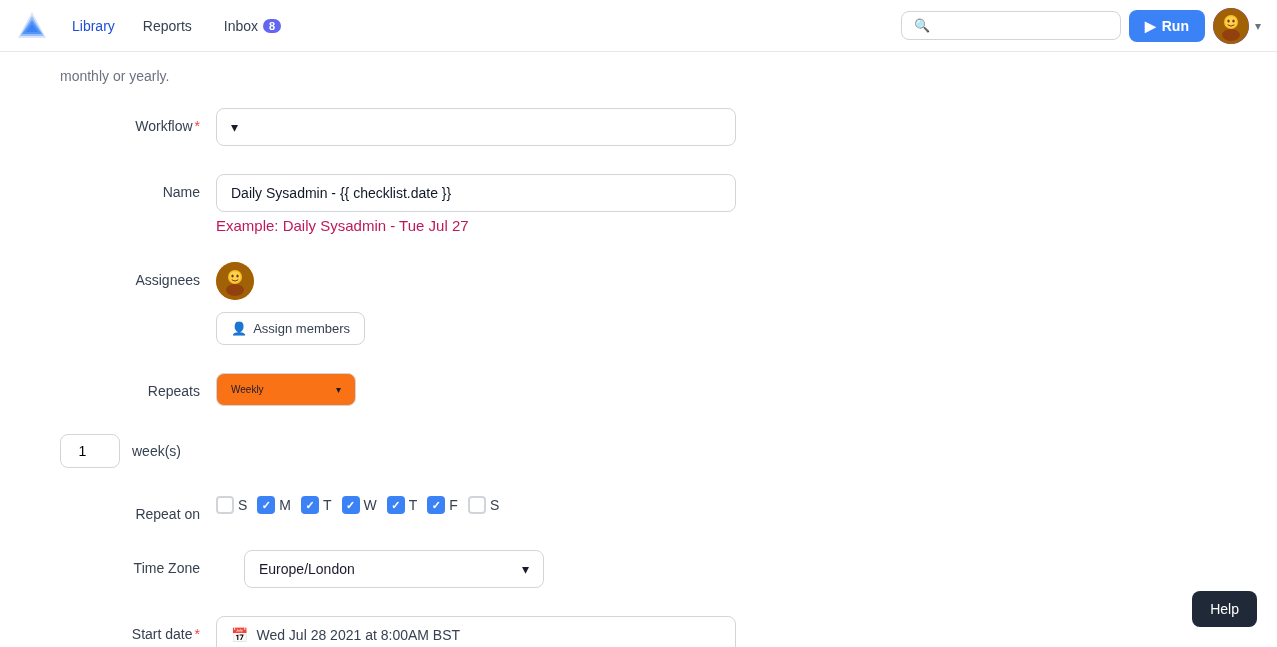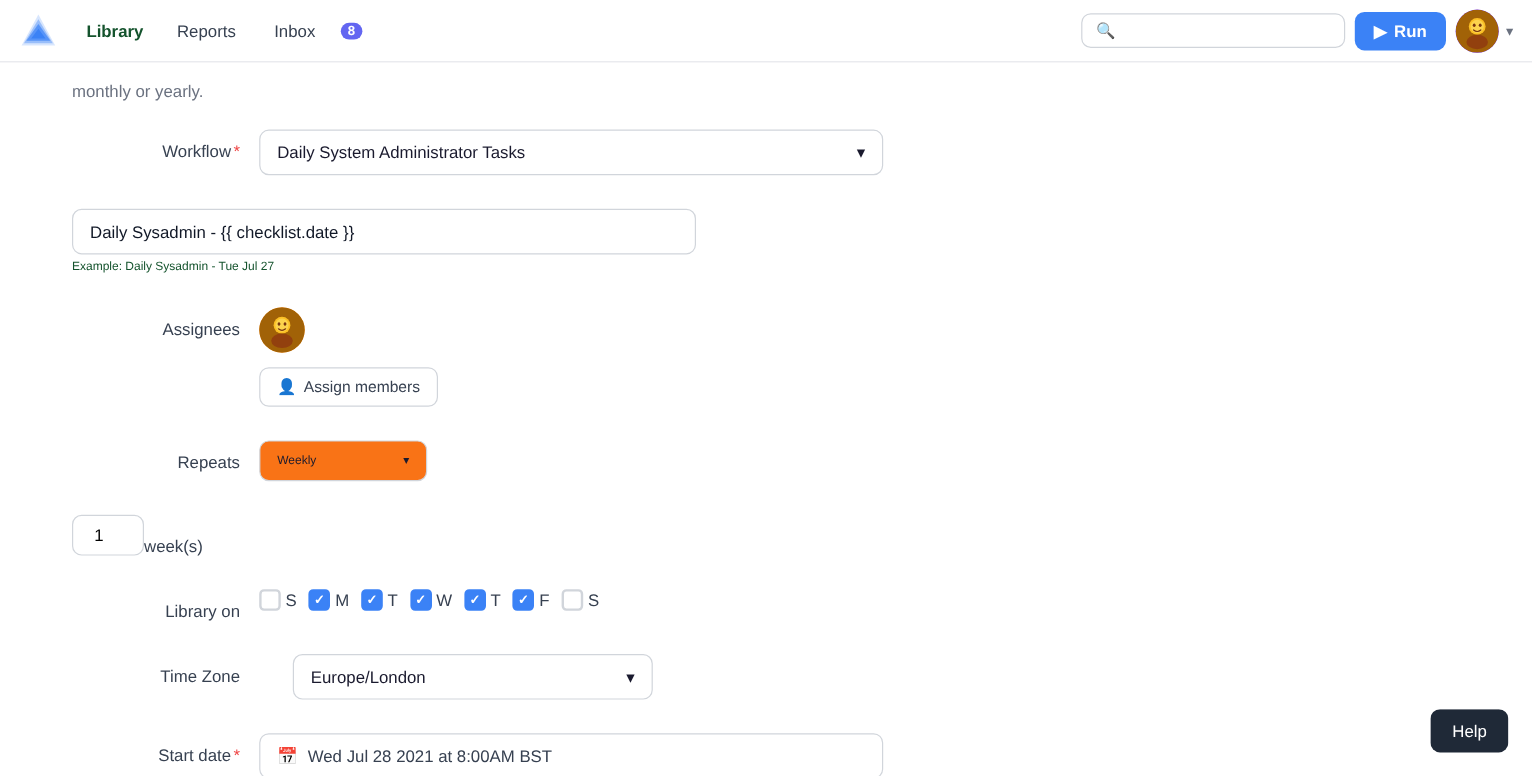--- a/index.html
+++ b/index.html
@@ -11,21 +11,21 @@
       height: 52px; border-bottom: 1px solid #e5e7eb; background: #fff;
       gap: 8px;
     }
     .topnav-logo { display: flex; align-items: center; margin-right: 8px; }
     .topnav-logo svg { width: 32px; height: 32px; }
     .nav-link {
       padding: 6px 12px; border-radius: 6px; cursor: pointer; font-size: 14px;
       font-weight: 500; color: #374151; text-decoration: none;
     }
     .inbox-badge {
-      display: inline-flex; align-items: center; gap: 21px;
+      display: inline-flex; align-items: center; gap: 5px;
     }
     .badge {
       background: #6366f1; color: #fff; border-radius: 10px;
       padding: 1px 6px; font-size: 11px; font-weight: 600;
     }
     .nav-spacer { flex: 1; }
     .search-bar {
       display: flex; align-items: center; gap: 8px;
       border: 1px solid #d1d5db; border-radius: 8px;
       padding: 6px 12px; width: 220px; cursor: text; color: #9ca3af;
@@ -68,21 +68,21 @@
       padding: 10px 14px; font-size: 14px; cursor: pointer;
       background: #fff; width: 100%;
     }
 
     
     .text-input {
       border: 1.5px solid #d1d5db; border-radius: 8px;
       padding: 10px 14px; font-size: 14px; width: 100%;
       outline: none; color: #111827;
     }
-    .input-hint { font-size: 10px; color: #14532d; margin-top: 5px; }
+    .input-hint { font-size: 15px; color: #be185d; margin-top: 5px; }
 
     
     .assignees-row { display: flex; align-items: center; gap: 10px; flex-wrap: wrap; }
     
     .sysadmin-avatar {
       width: 38px; height: 38px; border-radius: 50%;
       background: #d97706;
       display: flex; align-items: center; justify-content: center;
       font-size: 20px; overflow: hidden;
     }
@@ -95,21 +95,21 @@
 
     
     .repeats-dropdown {
       display: flex; align-items: center; justify-content: space-between;
       border: 1.5px solid #d1d5db; border-radius: 8px;
       padding: 10px 14px; font-size: 10px; cursor: pointer;
       background: #f97316; width: 140px;
     }
 
     
-    .repeat-every-row { display: flex; align-items: flex-end; }
+    .repeat-every-row { display: flex; align-items: center; gap: 12px; }
     .num-input {
       border: 1.5px solid #d1d5db; border-radius: 8px;
       padding: 8px 10px; width: 60px; font-size: 14px;
       text-align: center; outline: none;
     }
     .unit-label { font-size: 14px; color: #374151; }
 
     
     .repeat-on-row { display: flex; align-items: center; gap: 10px; flex-wrap: wrap; }
     .day-item { display: flex; align-items: center; gap: 4px; font-size: 14px; color: #374151; }
@@ -145,21 +145,21 @@
       background: #fff; color: #374151;
     }
 
     
     .help-btn {
       position: fixed; bottom: 20px; right: 20px;
       background: #1f2937; color: #fff; border: none; border-radius: 8px;
       padding: 10px 18px; font-size: 14px; cursor: pointer; font-weight: 500; margin-left: 34px;
     }
 
-    .library-link { font-size: 14px; font-weight: 700; color: #14532d; cursor: pointer; padding: 6px 8px; border-radius: 6px; }
+    .library-link { font-size: 14px; font-weight: 400; color: #1d4ed8; cursor: pointer; padding: 6px 8px; border-radius: 6px; }
   </style>
 </head>
 <body>
 
 <nav class="topnav">
   <div class="topnav-logo">
     <svg viewBox="0 0 32 32" fill="none">
       <polygon points="16,2 30,28 2,28" fill="#3b82f6" opacity="0.2"></polygon>
       <polygon points="16,6 28,26 4,26" fill="#3b82f6" opacity="0.4"></polygon>
       <polygon points="16,10 26,24 6,24" fill="#3b82f6" opacity="0.7"></polygon>
@@ -203,27 +203,29 @@
 <div class="content">
 
   <p class="scroll-hint">monthly or yearly.</p>
 
   <div class="form-row">
     <div class="form-label">
       <span>Workflow</span><span class="required">*</span>
     </div>
     <div class="form-control-wrap">
       <div class="dropdown">
-        <span>Daily System Administrator Tasks</span>
         <span>▾</span>
       </div>
     </div>
   </div>
 
   <div class="form-row">
+    <div class="form-label">
+      <span>Name</span>
+    </div>
     <div class="form-control-wrap">
       <input class="text-input" type="text" value="Daily Sysadmin - {{ checklist.date }}" style="">
       <div class="input-hint">Example: Daily Sysadmin - Tue Jul 27</div>
     </div>
   </div>
 
   <div class="form-row">
     <div class="form-label">
       <span>Assignees</span>
     </div>
@@ -266,21 +268,21 @@
     <div class="form-control-wrap">
       <div class="repeat-every-row">
         <input class="num-input" type="number" value="1" style="">
         <span class="unit-label">week(s)</span>
       </div>
     </div>
   </div>
 
   <div class="form-row">
     <div class="form-label">
-      <span>Library on</span>
+      <span>Repeat on</span>
     </div>
     <div class="form-control-wrap">
       <div class="repeat-on-row">
 
         <div class="day-item">
           <input type="checkbox" class="day-checkbox" style="">
           <span>S</span>
         </div>
 
         <div class="day-item">

